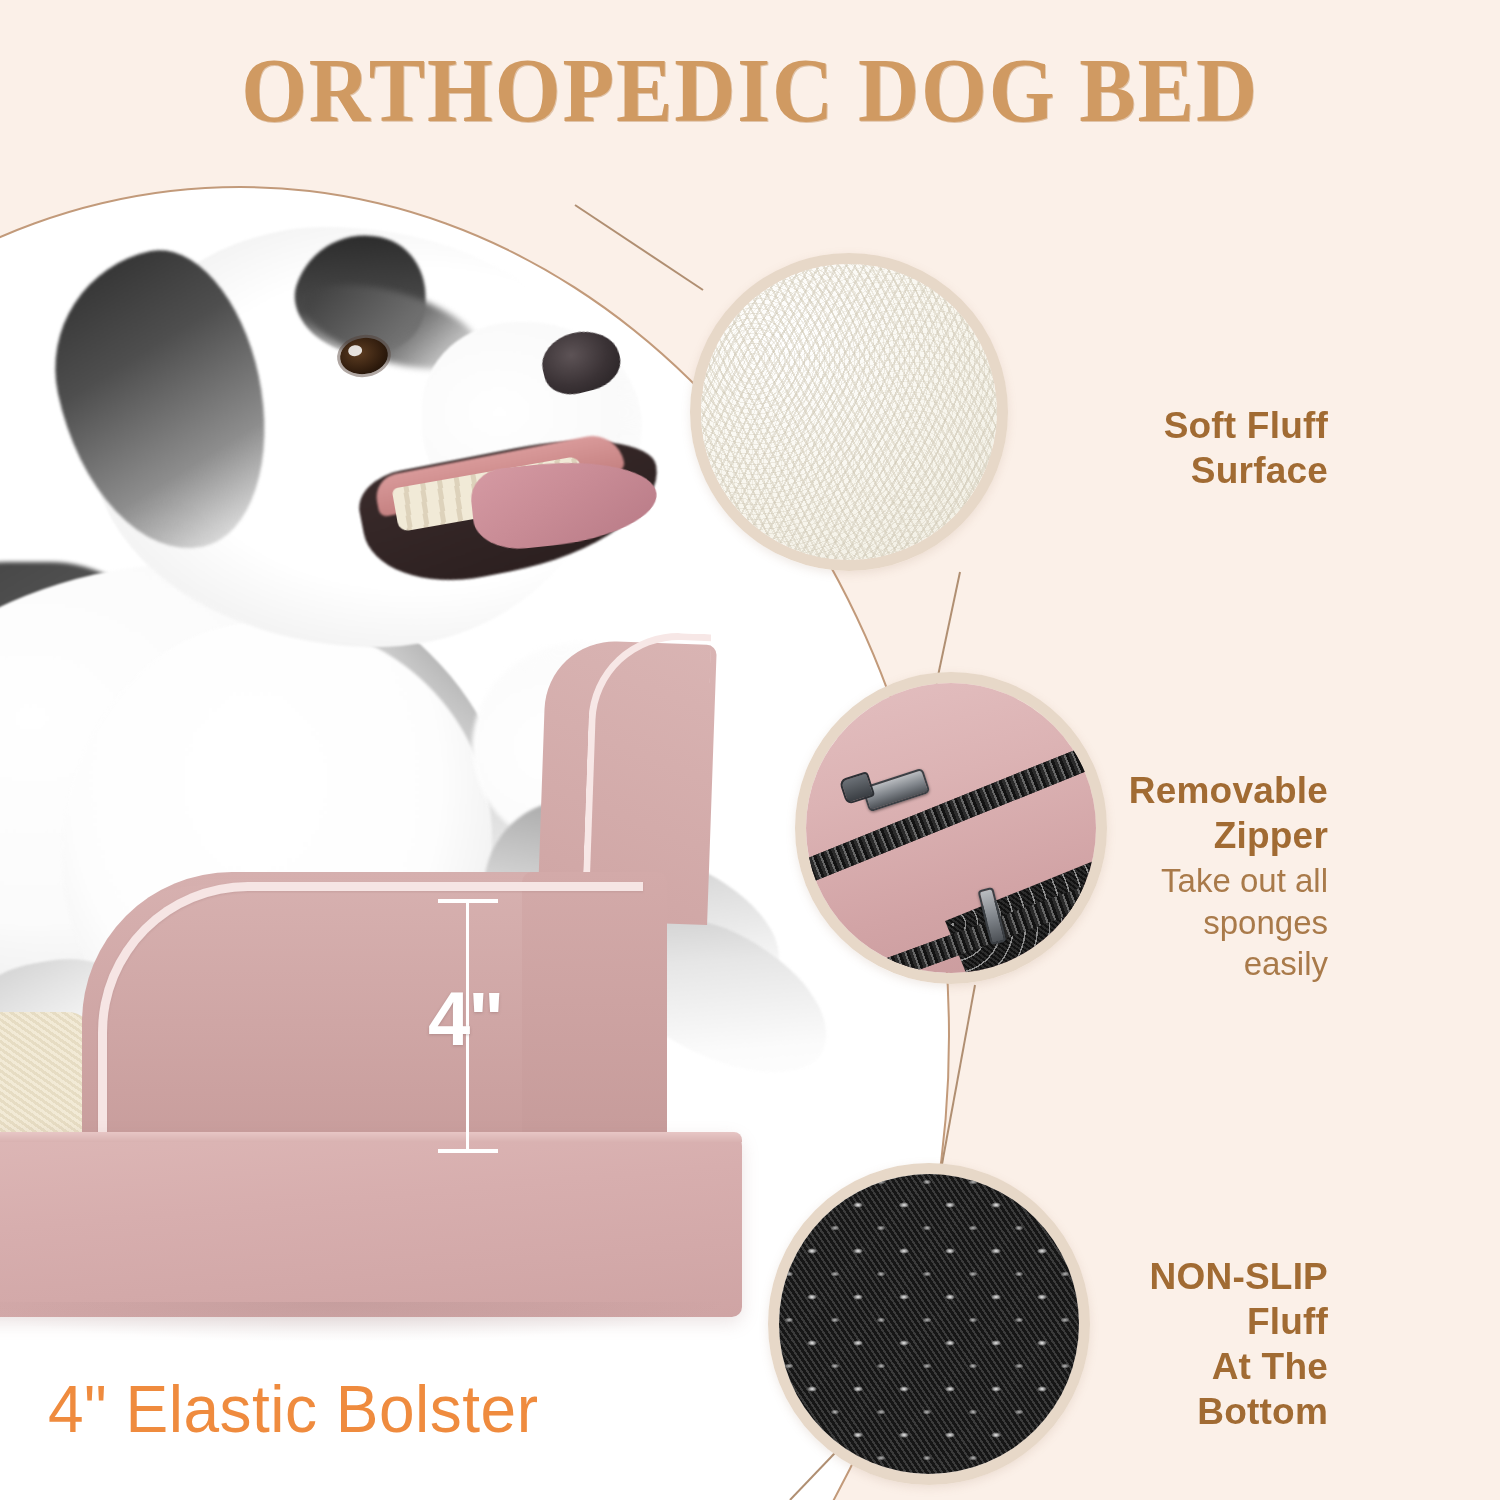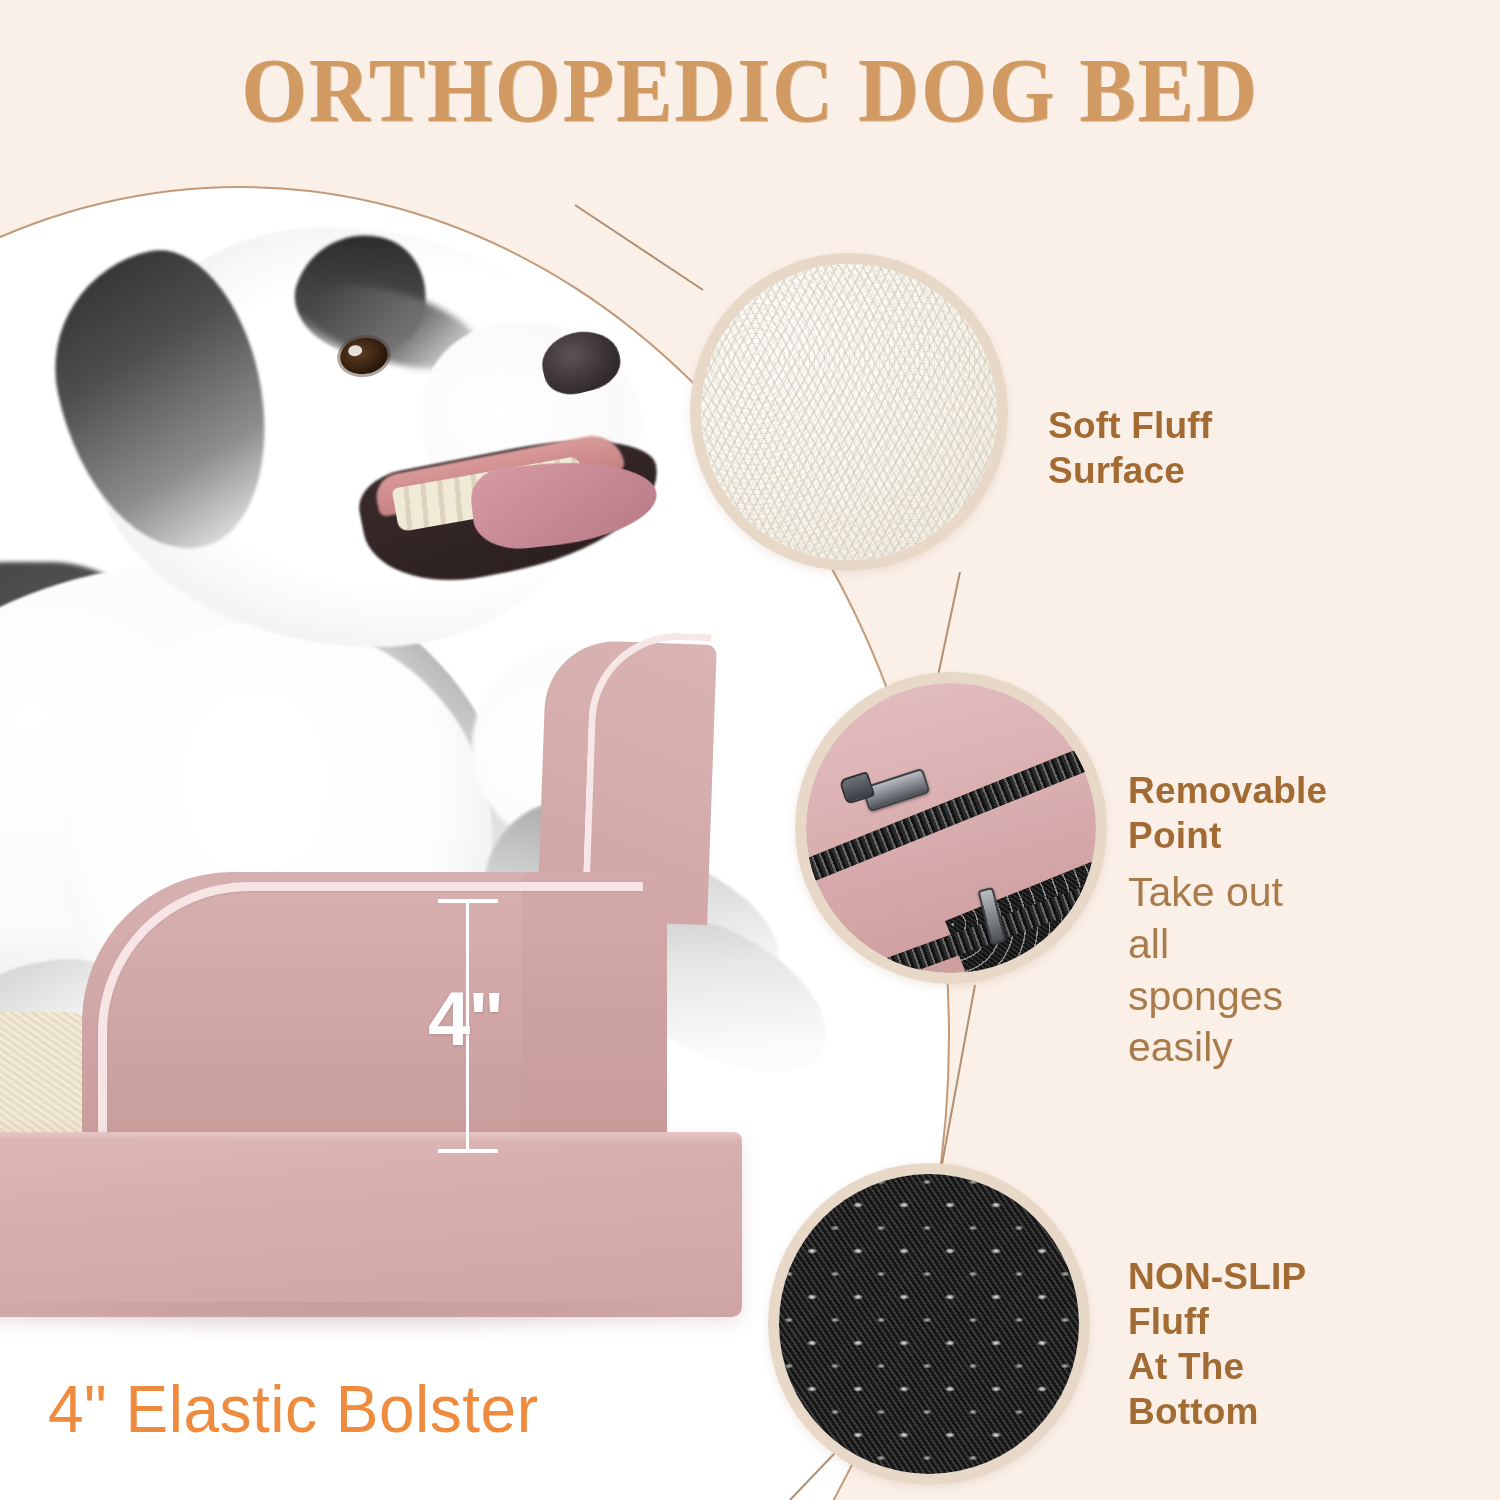--- a/index.html
+++ b/index.html
@@ -431,35 +431,35 @@
     background-image:
       radial-gradient(ellipse 6px 3.5px at center, rgba(240,240,240,.75) 0%, rgba(190,190,190,.4) 50%, rgba(255,255,255,0) 75%);
     background-size: 46px 46px;
     background-position: 33px 31px;
   }
 
   
   .connectors { position:absolute; inset:0; pointer-events:none; }
 
   
-  .feat { position:absolute; }
+  .feat { position:absolute;text-align:right; }
   .feat-title {
     font-family: "Liberation Sans", sans-serif;
     font-weight: 700;
     font-size: 37px;
     line-height: 1.22;
     color: #a16b33;
     letter-spacing: .2px;
     white-space: pre-line;
   }
   .feat-sub {
-    margin-top: 9px;
+    margin-top: 2px;
     font-family: "Liberation Sans", sans-serif;
     font-weight: 400;
-    font-size: 41px;
+    font-size: 33px;
     line-height: 1.26;
     color: #a97a4a;
     max-width: 360px;
   }
 
   #feat-fluff { left: 1048px; top: 403px; }
   #feat-zip   { left: 1128px; top: 768px; }
   #feat-slip  { left: 1128px; top: 1254px; }
 
   
@@ -562,21 +562,21 @@
       <div class="slip-dots"></div>
       <div class="slip-dots2"></div>
     </div>
   </div>
 
   <div class="feat" id="feat-fluff">
     <div class="feat-title">Soft Fluff Surface</div>
   </div>
 
   <div class="feat" id="feat-zip">
-    <div class="feat-title">Removable Point</div>
+    <div class="feat-title">Removable Zipper</div>
     <div class="feat-sub">Take out all sponges easily</div>
   </div>
 
   <div class="feat" id="feat-slip">
     <div class="feat-title">NON-SLIP Fluff
 At The Bottom</div>
   </div>
 
   <div class="caption">4" Elastic Bolster</div>
 

